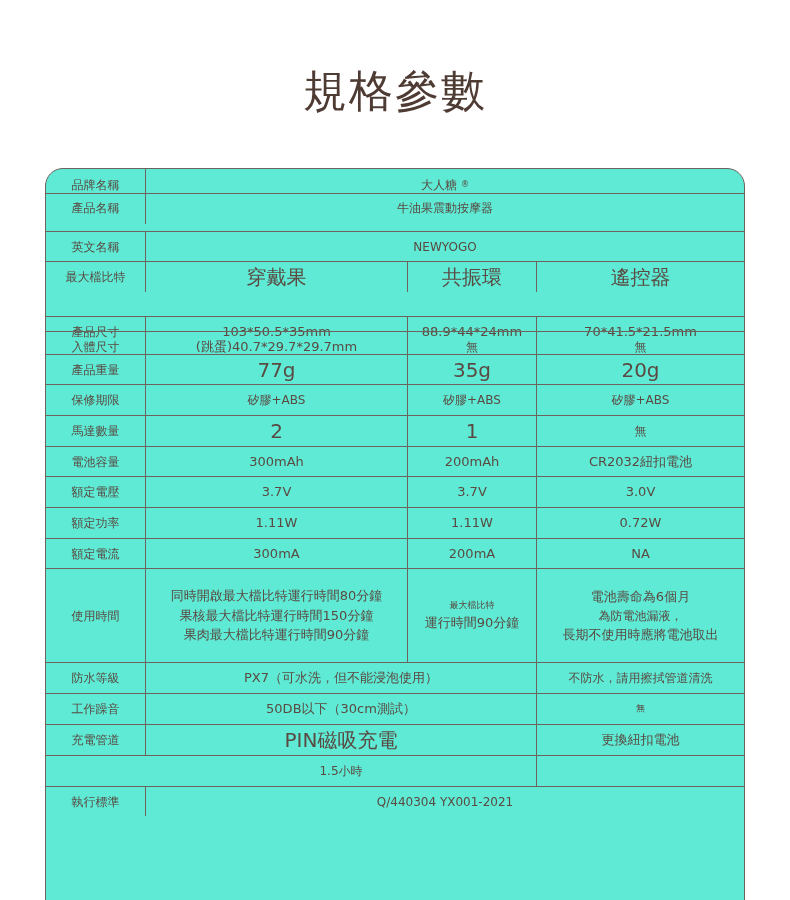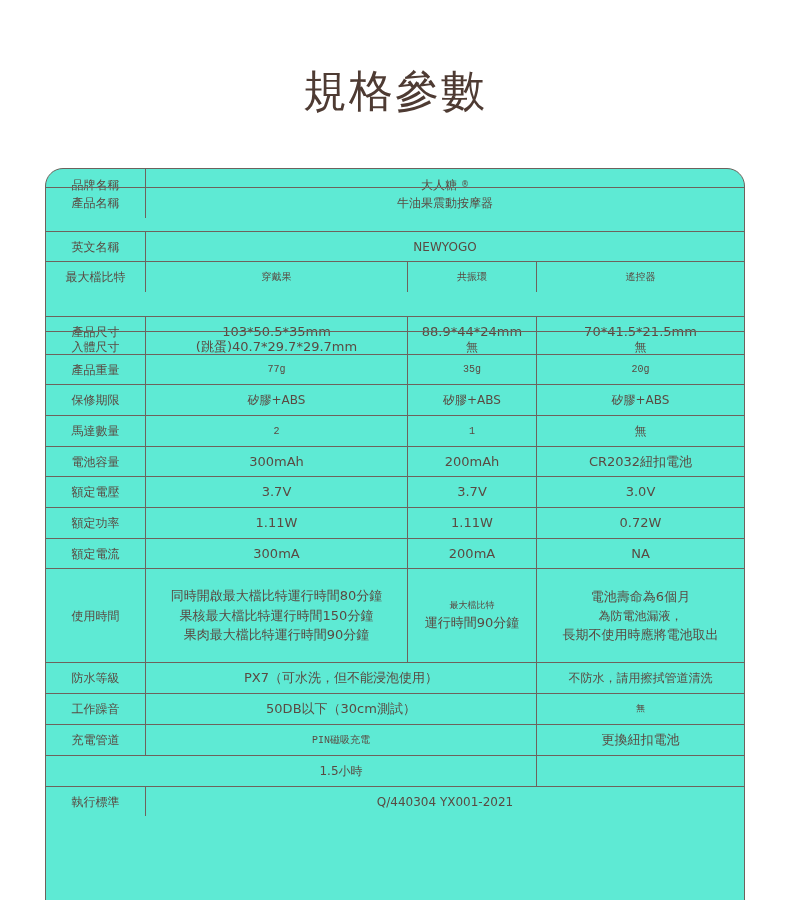--- a/index.html
+++ b/index.html
@@ -8,42 +8,42 @@
   .tbl{position:absolute;left:45px;top:168px;width:700px;height:842px;border:1.5px solid #6e625c;border-radius:18px;box-sizing:border-box;overflow:hidden;background:#5eead4;}
   .row{position:absolute;left:0;width:100%;border-top:1px solid #6e625c;box-sizing:border-box;}
   .row.first{border-top:none;}
   .cell{position:absolute;top:0;height:100%;display:flex;align-items:center;justify-content:center;text-align:center;box-sizing:border-box;font-size:13px;color:#5a4a42;line-height:1.5;}
   .lbl{left:0;width:100px;border-right:1px solid #6e625c;font-size:12px;color:#5a4a42;}
   .b-full{left:100px;width:598px;}
   .b-2{left:100px;width:262px;border-right:1px solid #6e625c;}
   .b-3{left:362px;width:129px;border-right:1px solid #6e625c;}
   .b-4{left:491px;width:207px;}
   .b-23{left:100px;width:391px;border-right:1px solid #6e625c;}
-  .big{font-size:10px;font-family:Liberation Mono, monospace;}
+  .big{font-size:20px;}
   .sm{font-size:12px;}
   .xs{font-size:9px;}
   .multi{flex-direction:column;}
   sup{font-size:8px;margin-left:4px;}
 </style>
 </head>
 <body>
 
 <div class="title">規格參數</div>
 
 <div class="tbl">
 
   <div class="row first" style="top:0;height:31px;">
     <div class="cell lbl">品牌名稱</div>
     <div class="cell b-full sm">
       <span>大人糖</span>
         <sup>®</sup>
     </div>
   </div>
 
-  <div class="row" style="top:18px;height:31px;">
+  <div class="row" style="top:24px;height:31px;font-family:Liberation Mono, monospace;">
     <div class="cell lbl">產品名稱</div>
     <div class="cell b-full sm">牛油果震動按摩器</div>
   </div>
 
   <div class="row" style="top:62px;height:30px;">
     <div class="cell lbl">英文名稱</div>
     <div class="cell b-full sm">NEWYOGO</div>
   </div>
 
   <div class="row" style="top:92px;height:31px;">

